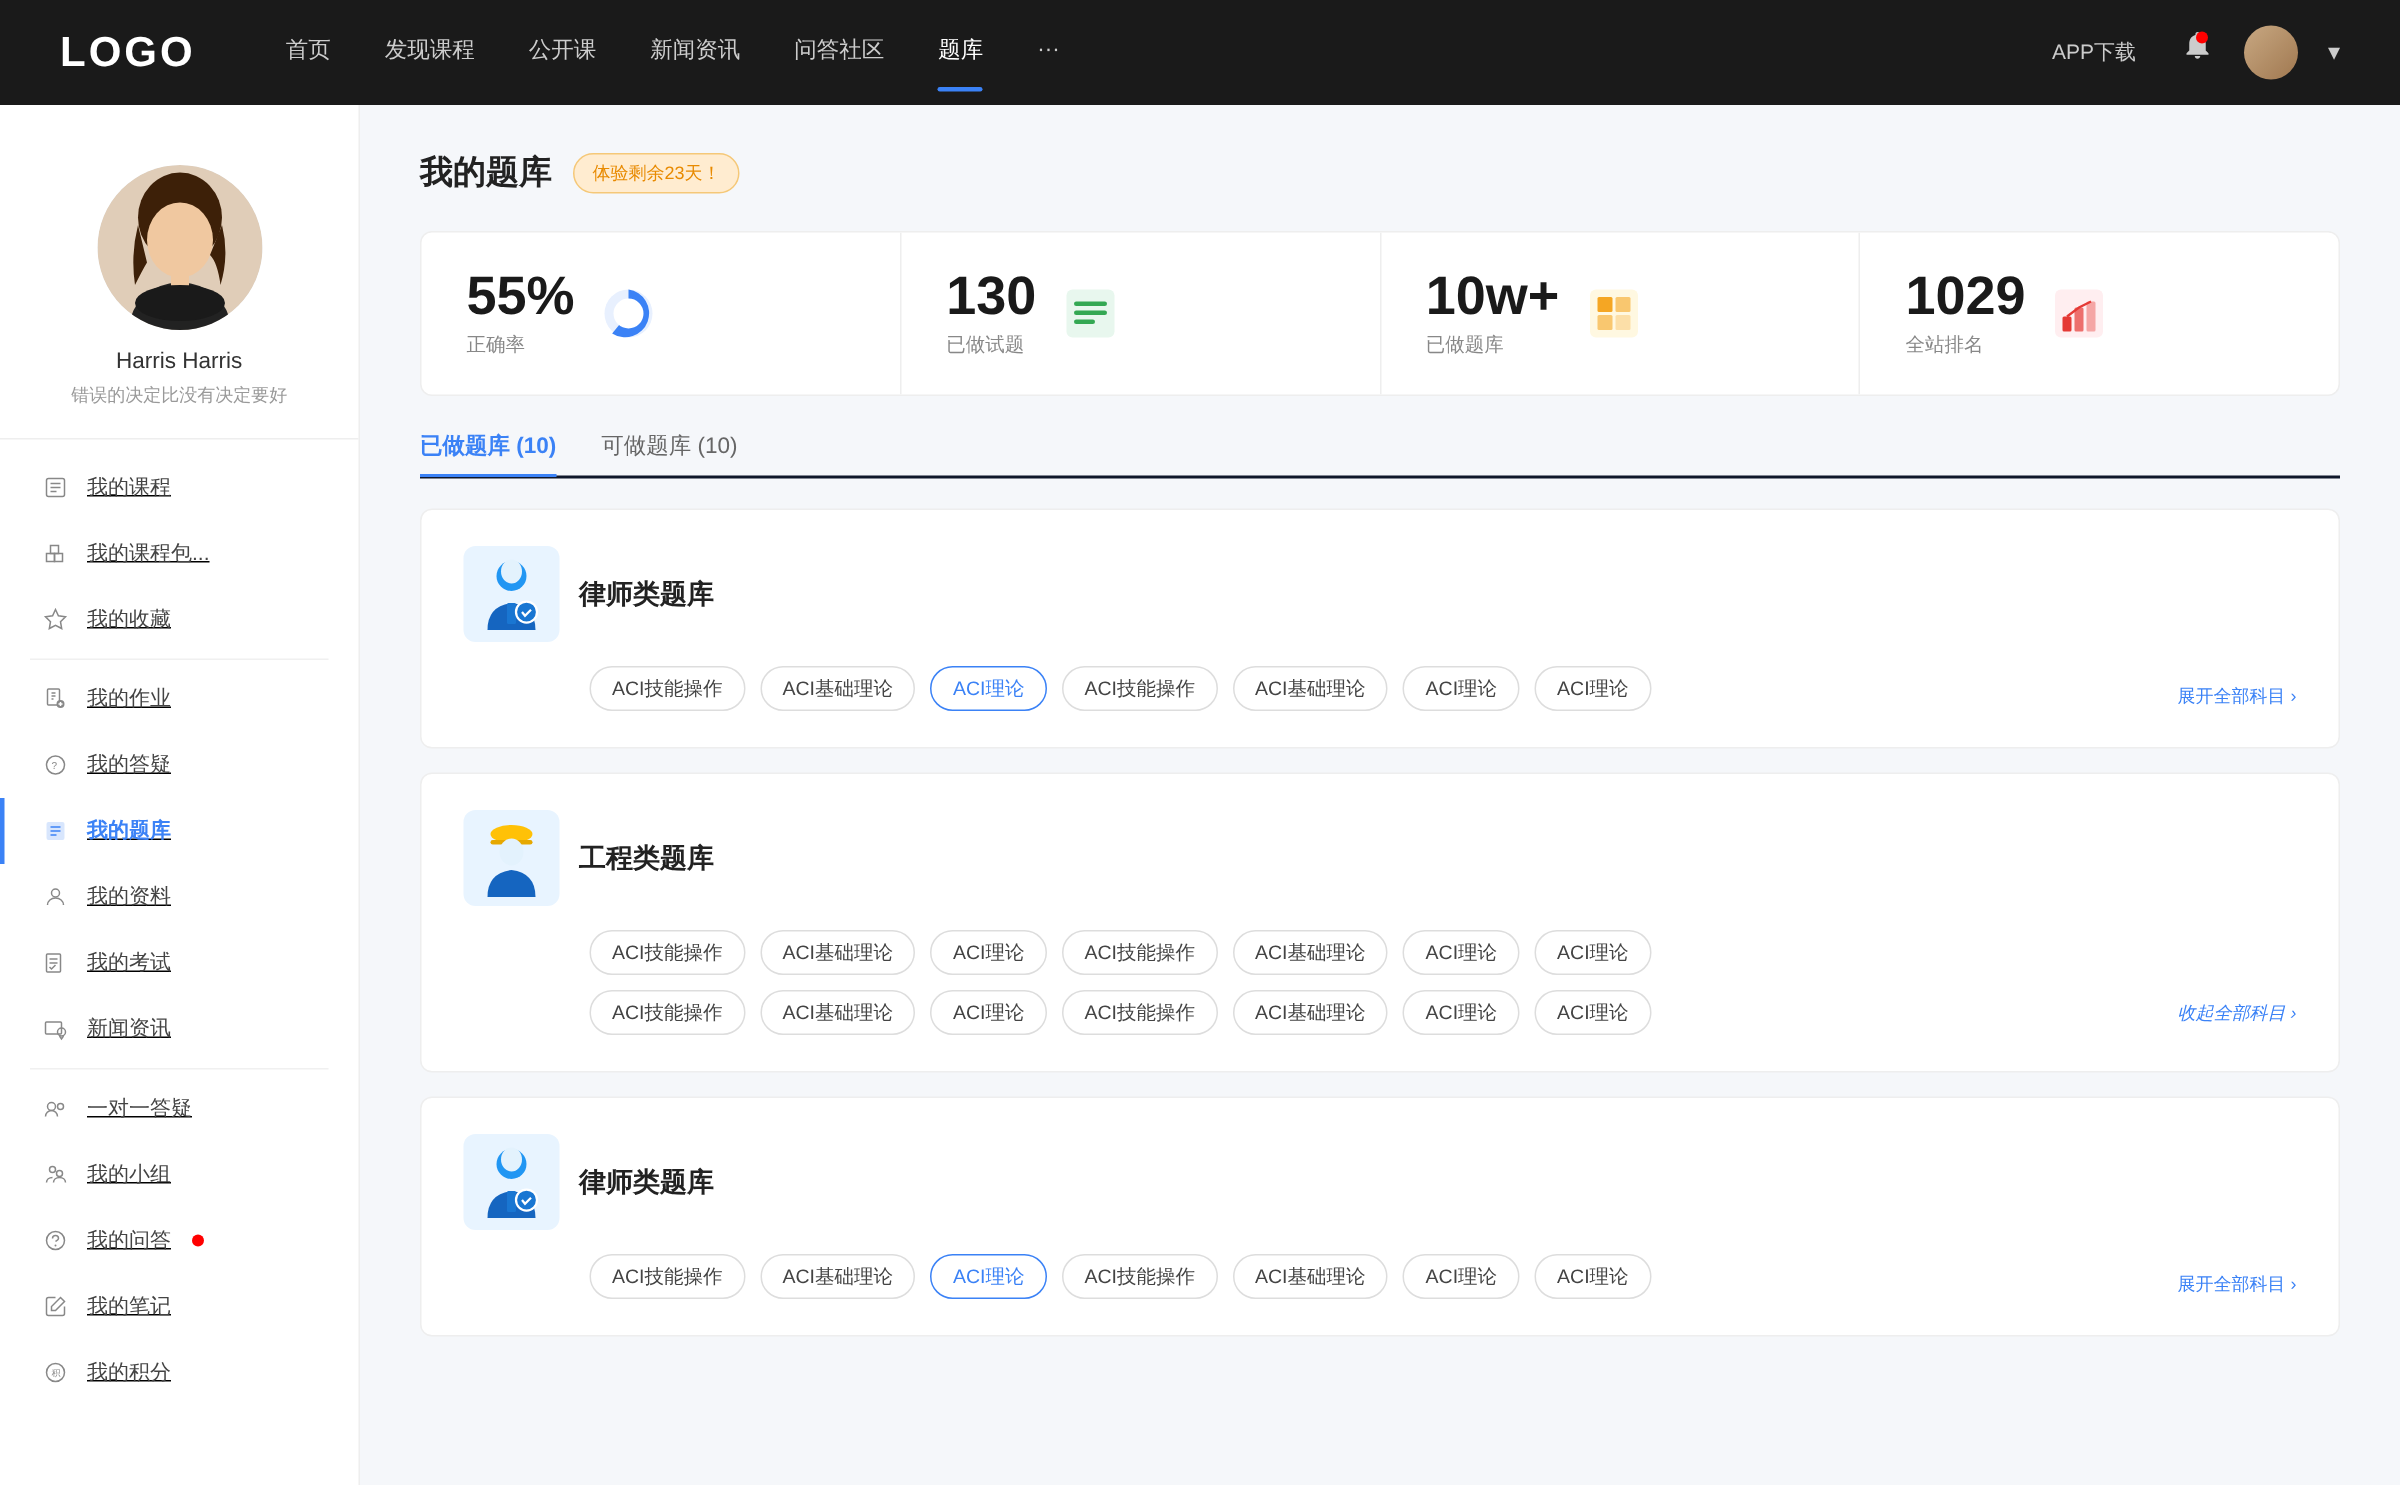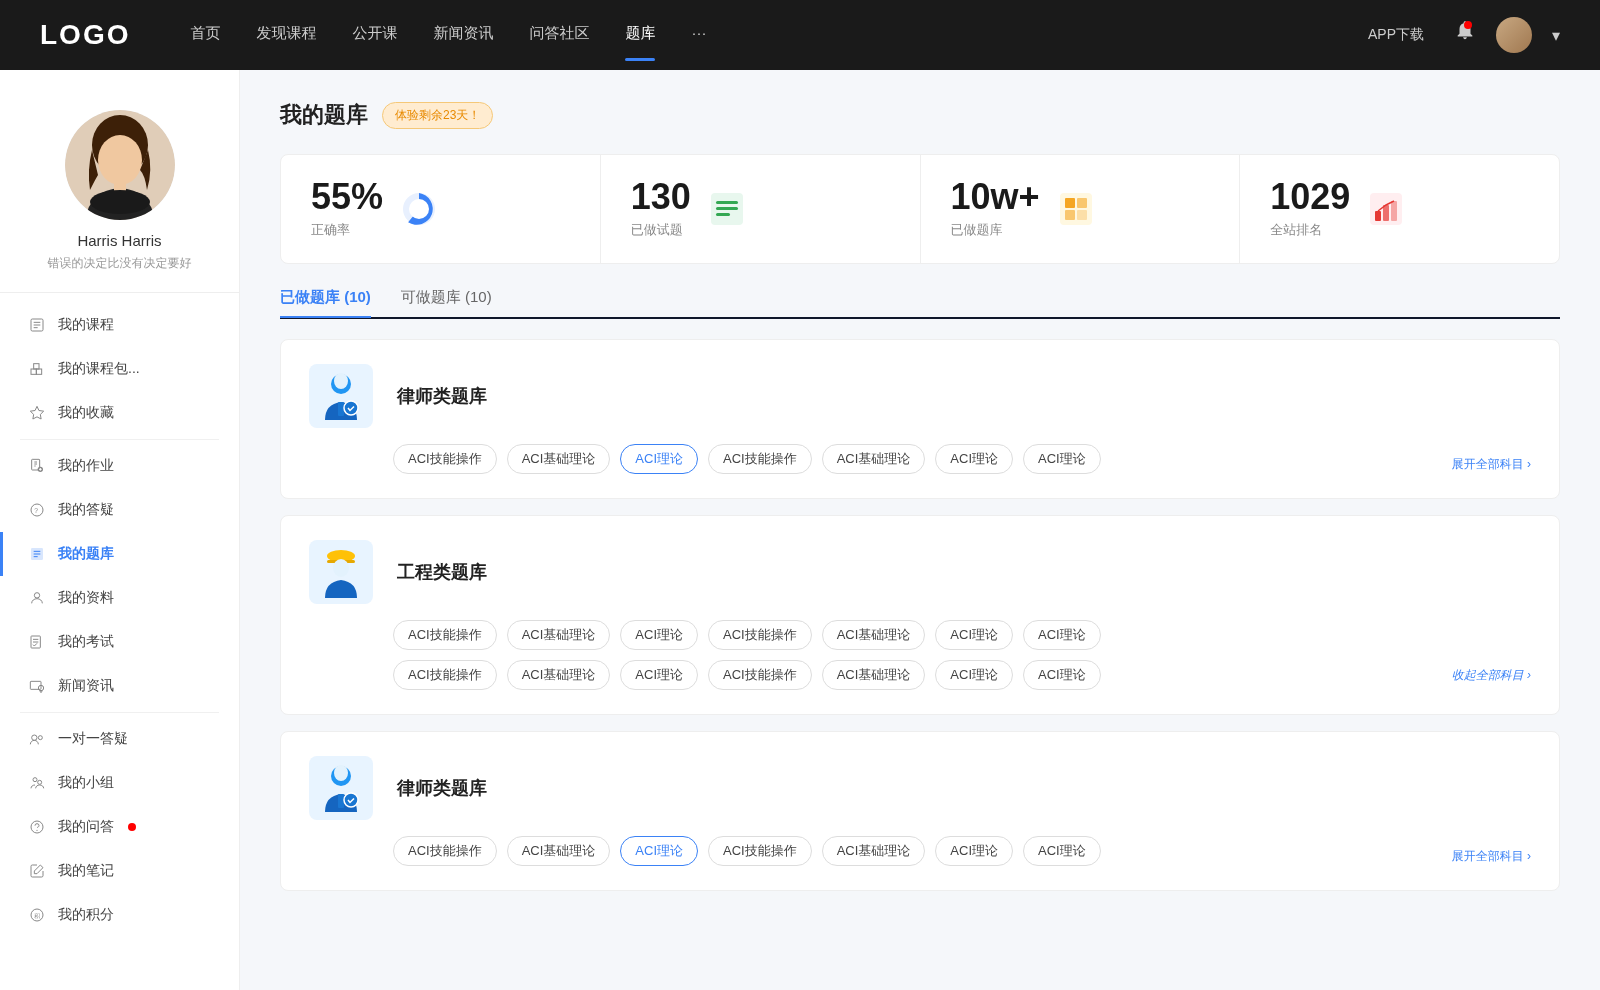--- a/index.html
+++ b/index.html
@@ -114,20 +114,21 @@
       color: #333;
       font-weight: 500;
       margin-bottom: 6px;
     }
     .user-motto {
       font-size: 12px;
       color: #999;
     }
     .sidebar-menu {
       padding: 10px 0;
+      text-decoration: underline;
     }
     .menu-item {
       display: flex;
       align-items: center;
       gap: 12px;
       padding: 13px 28px;
       cursor: pointer;
       font-size: 14px;
       color: #444;
       position: relative;
@@ -256,21 +257,21 @@
     .bank-card {
       background: white;
       border-radius: 8px;
       margin-bottom: 16px;
       padding: 24px 28px;
       border: 1px solid #eee;
     }
     .bank-card-header {
       display: flex;
       align-items: center;
-      gap: 24px;
+      gap: 13px;
       margin-bottom: 16px;
     }
     .bank-icon {
       width: 64px; height: 64px;
       border-radius: 8px;
       background: #e8f4ff;
       display: flex; align-items: center; justify-content: center;
       flex-shrink: 0;
     }
     .bank-title {

